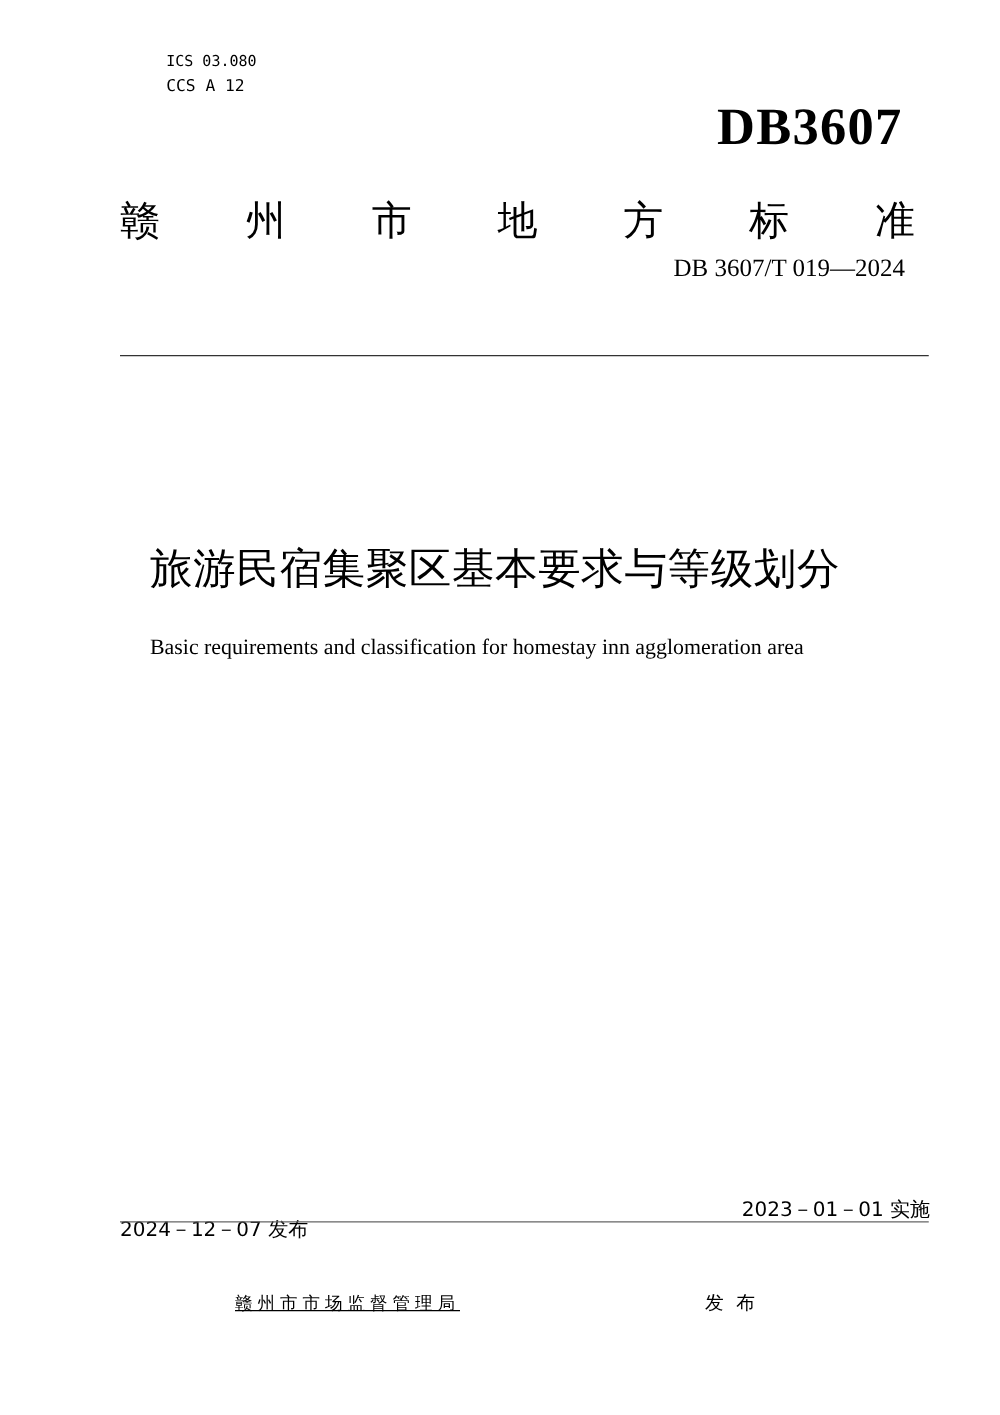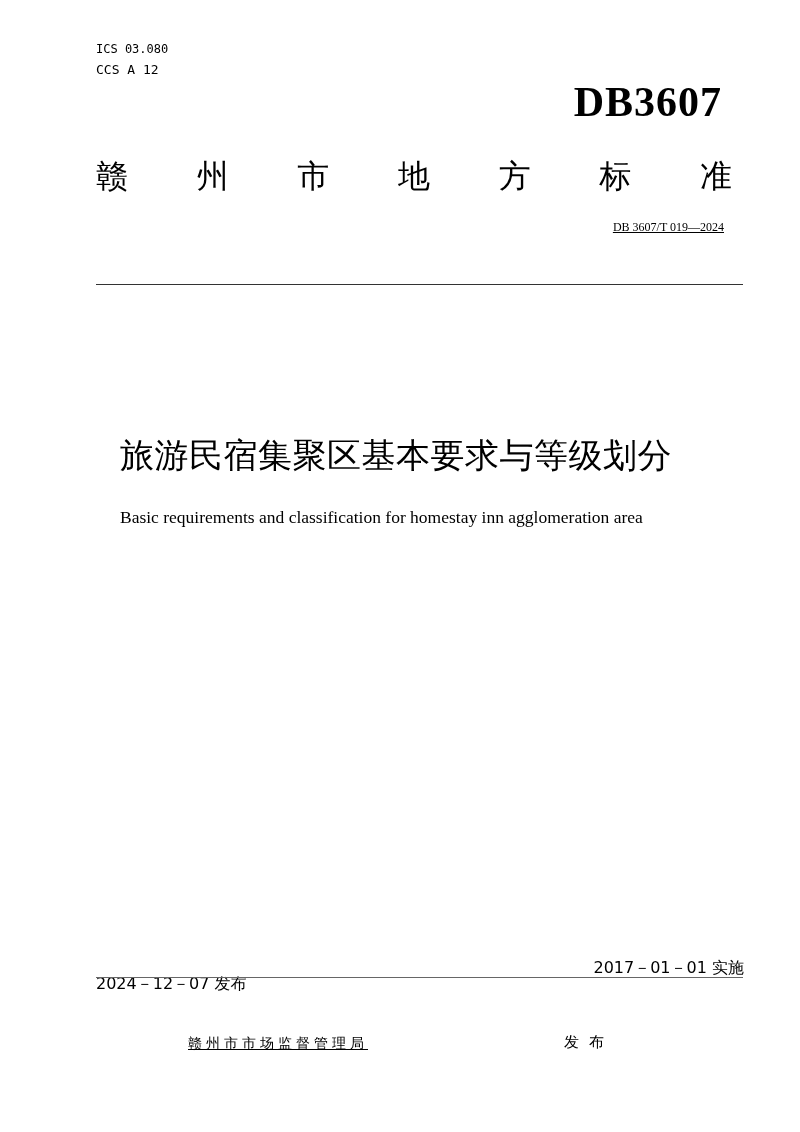--- a/index.html
+++ b/index.html
@@ -1,30 +1,30 @@
 <!DOCTYPE html>
 <html><head>
   <meta charset="utf-8">
   <style>
     html, body { margin: 0; padding: 0; background: #ffffff; }
     body { width: 800px; height: 1132px; position: relative; overflow: hidden; color: #000; }
     .abs { position: absolute; }
-    .mono { font-family: "DejaVu Sans Mono", "Liberation Mono", monospace; }
+    .mono { font-family: "DejaVu Sans Mono", "Liberation Mono", monospace; margin-left: 37px; }
     .sans { font-family: "DejaVu Sans", "Liberation Sans", sans-serif; }
     .serif { font-family: "Liberation Serif", "DejaVu Serif", serif; }
 
     #ics { left: 96px; top: 41px; font-size: 12px; line-height: 16px; }
     #ccs { left: 96px; top: 62px; font-size: 13px; line-height: 16px; }
 
     #db-code { right: 78px; top: 66px; font-size: 42px; font-weight: bold; line-height: 72px; letter-spacing: 1px; }
 
     #std-type { left: 96px; top: 156px; width: 636px; display: flex; justify-content: space-between; font-size: 32px; line-height: 40px; }
     #std-type span { display: inline-block; }
 
-    #std-number { right: 76px; top: 217px; font-size: 12px; line-height: 20px; text-decoration: underline; }
+    #std-number { right: 76px; top: 205px; font-size: 20px; line-height: 20px; }
 
     #top-rule { left: 96px; top: 284px; width: 647px; height: 0; border-top: 1.6px solid #333; }
 
     #title-cn { left: 120px; top: 434px; font-size: 34px; line-height: 42px; letter-spacing: 0.5px; }
     #title-en { left: 120px; top: 506px; font-size: 17.5px; line-height: 22px; text-align: center; }
 
     #issue-date { left: 96px; top: 958px; font-size: 16px; line-height: 20px; margin-top: 16px; }
     #impl-date { right: 56px; top: 958px; font-size: 16px; line-height: 20px; }
     #bottom-rule { left: 96px; top: 977px; width: 647px; height: 0; border-top: 1.6px solid #666; }
 
@@ -50,17 +50,17 @@
 </div>
 
 <div id="std-number" class="abs serif">DB 3607/T 019—2024</div>
 
 <div id="top-rule" class="abs"></div>
 
 <div id="title-cn" class="abs sans">旅游民宿集聚区基本要求与等级划分</div>
 <div id="title-en" class="abs serif">Basic requirements and classification for homestay inn agglomeration area</div>
 
 <div id="issue-date" class="abs sans">2024－12－07 发布</div>
-<div id="impl-date" class="abs sans">2017－01－01 实施</div>
+<div id="impl-date" class="abs sans">2023－01－01 实施</div>
 <div id="bottom-rule" class="abs"></div>
 
 <div id="publisher" class="abs sans">赣州市市场监督管理局</div>
 <div id="publish-label" class="abs sans">发布</div>
 
 </body></html>

